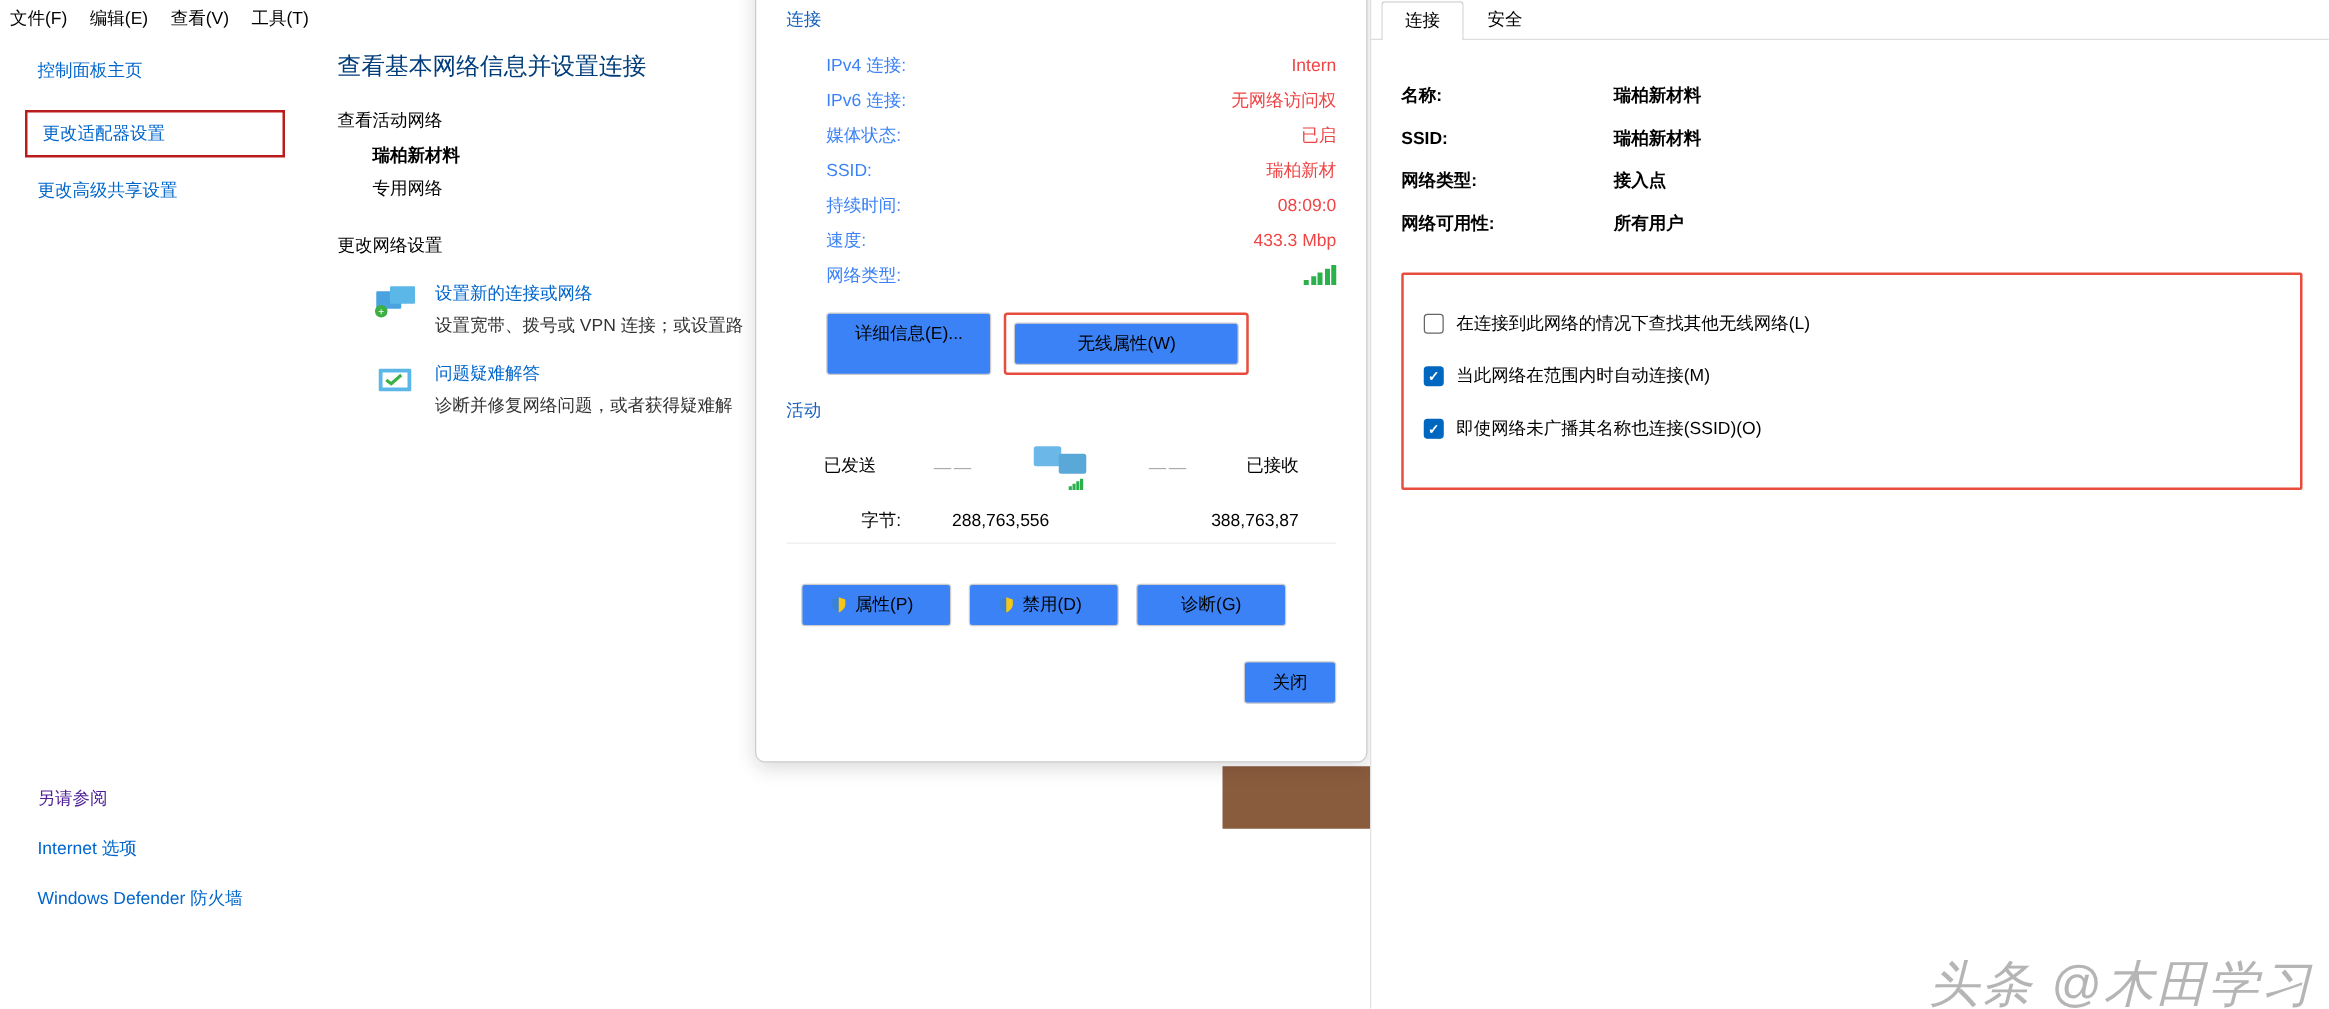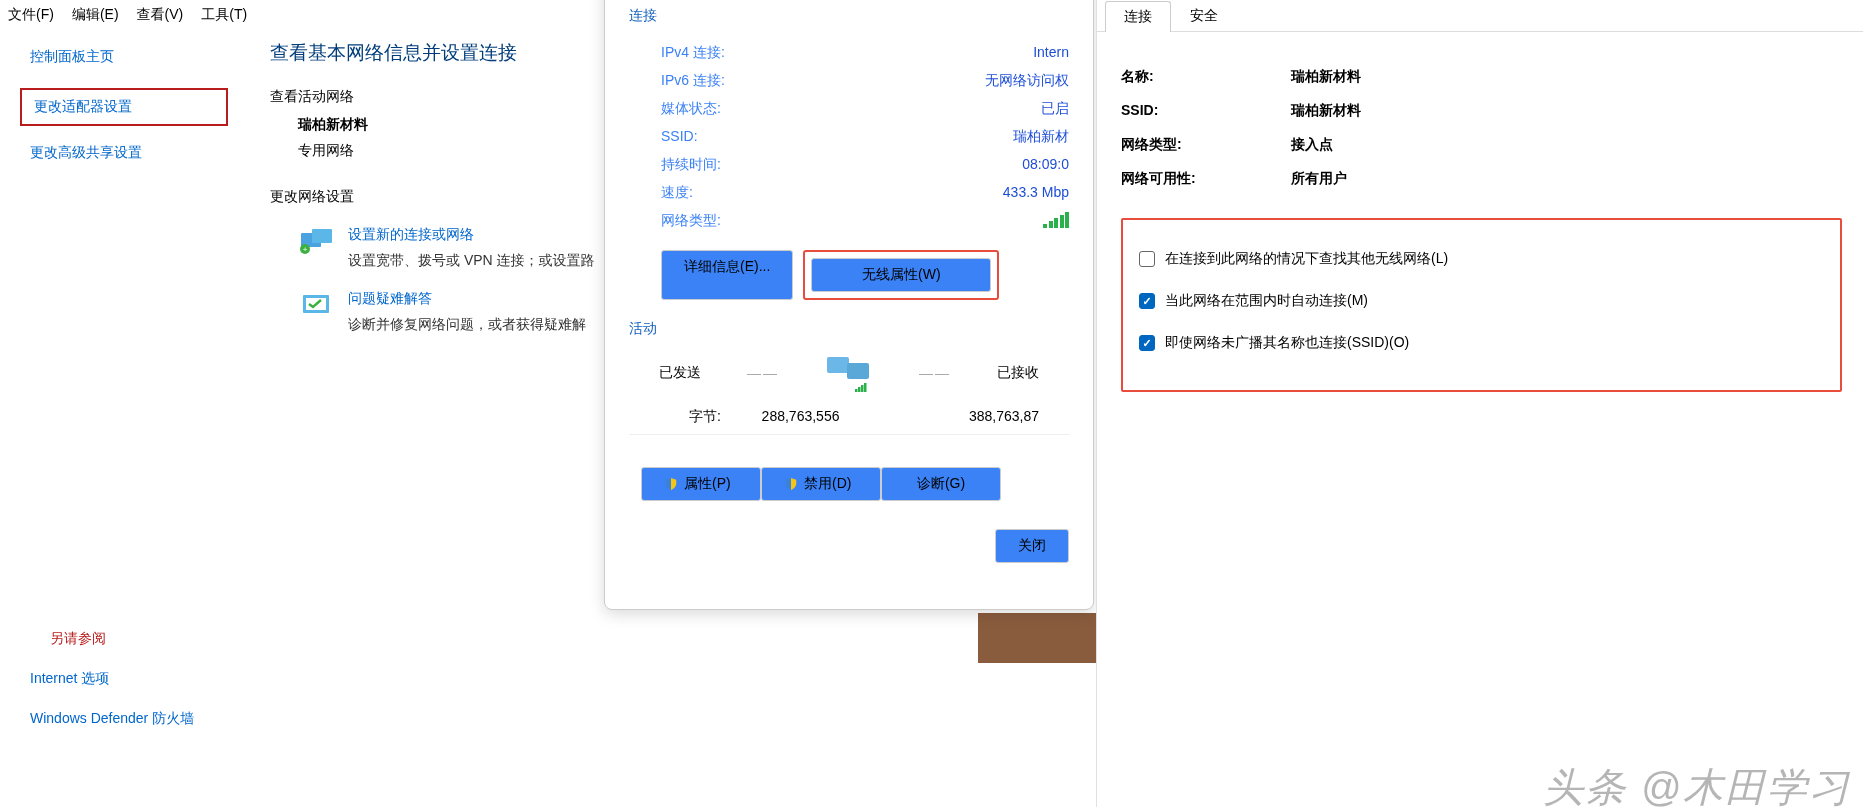--- a/index.html
+++ b/index.html
@@ -6,59 +6,59 @@
     body { background: #fff; font-size: 14px; color: #000; width: 1863px; height: 807px; position: relative; overflow: hidden; }
     
     .menubar { display: flex; gap: 18px; padding: 6px 8px; font-size: 14px; }
     .menubar span { cursor: default; }
     
     .main-layout { display: flex; height: 780px; }
     
     .left-panel { width: 258px; padding: 18px 0 0 30px; display: flex; flex-direction: column; }
     .link-blue { color: #0066cc; font-size: 14px; margin-bottom: 22px; cursor: pointer; }
     .highlighted-box { border: 2px solid #b91c1c; padding: 8px 12px; margin: 0 30px 18px -10px; display: inline-block; }
-    .see-also { color: #b91c1c; margin-top: auto; margin-bottom: 22px; font-size: 14px; margin-left: 20px; }
+    .see-also { color: #4c1d95; margin-top: auto; margin-bottom: 22px; font-size: 14px; }
     .left-panel .bottom-links { margin-bottom: 60px; }
     
     .center-panel { flex: 1; padding: 10px 0 0 12px; position: relative; }
     .heading-blue { color: #003d7a; font-size: 19px; margin-bottom: 22px; }
     .section-label { color: #000; font-size: 14px; margin-bottom: 10px; }
     .network-block { margin-left: 28px; margin-bottom: 20px; }
     .network-name { font-weight: bold; font-size: 14px; }
     .network-type { font-size: 14px; margin-top: 8px; }
     .settings-section { margin-top: 28px; }
     .setting-item { display: flex; margin-top: 20px; margin-left: 28px; gap: 12px; }
     .icon-box { width: 38px; height: 30px; display: flex; align-items: center; justify-content: center; }
     .setting-text { flex: 1; }
     .setting-title { color: #0066cc; font-size: 14px; cursor: pointer; }
     .setting-desc { color: #333; font-size: 14px; margin-top: 8px; }
     
     .dialog-status { position: absolute; left: 604px; top: -30px; width: 490px; height: 640px; background: #fff; border: 1px solid #ccc; border-radius: 8px; box-shadow: 0 4px 16px rgba(0,0,0,.15); padding: 0; overflow: hidden; }
     .dialog-status .section-title { color: #1560bd; font-size: 14px; padding: 36px 24px 4px; }
     .status-rows { padding: 10px 24px 0 56px; }
     .status-row { display: flex; justify-content: space-between; padding: 5px 0; font-size: 14px; }
     .status-row .label { color: #3b82f6; }
-    .status-row .value { color: #1d4ed8; text-align: left; }
+    .status-row .value { color: #ef4444; text-align: left; }
     .signal-bars { display: inline-flex; align-items: flex-end; gap: 1.5px; height: 16px; }
     .signal-bars span { width: 4px; background: #2bb14c; }
     .signal-bars span:nth-child(1){height:4px}.signal-bars span:nth-child(2){height:7px}.signal-bars span:nth-child(3){height:10px}.signal-bars span:nth-child(4){height:13px}.signal-bars span:nth-child(5){height:16px}
     
     .btn-row { display: flex; gap: 14px; padding: 14px 24px 0 56px; }
     .btn { border: 1px solid #ccc; border-radius: 3px; background: #3b82f6; padding: 7px 22px; font-size: 14px; cursor: pointer; min-width: 120px; text-align: center; }
     .red-highlight { border: 2px solid #e84c3d; border-radius: 3px; padding: 6px; margin-left: -4px; }
     
     .activity-section { padding: 20px 24px 0; }
     .activity-title { color: #1560bd; font-size: 14px; margin-bottom: 14px; }
     .activity-row { display: flex; align-items: center; justify-content: space-between; padding: 0 30px 14px; font-size: 14px; }
     .activity-icon { width: 48px; height: 42px; display: flex; align-items: center; justify-content: center; }
     .dash { color: #aaa; letter-spacing: 2px; }
     .bytes-row { display: flex; justify-content: space-between; padding: 0 30px 0 60px; font-size: 14px; }
     .hr-light { border: none; border-top: 1px solid #eee; margin: 8px 24px; }
     
-    .bottom-buttons { display: flex; padding: 24px 24px 0 36px; align-items: center; }
+    .bottom-buttons { display: flex; gap: 14px; padding: 24px 24px 0 36px; align-items: center; }
     .btn-shield { display: inline-flex; align-items: center; gap: 6px; }
     .shield-icon { width: 14px; height: 14px; }
     .close-row { display: flex; justify-content: flex-end; padding: 28px 24px 0 0; }
     
     .dialog-props { position: absolute; left: 1096px; top: -8px; width: 770px; height: 815px; background: #fff; border-left: 1px solid #e0e0e0; }
     .tabs { display: flex; border-bottom: 1px solid #ddd; padding: 8px 8px 0; gap: 0; }
     .tab { padding: 6px 18px; font-size: 14px; cursor: pointer; border: 1px solid transparent; border-bottom: none; }
     .tab.active { border-color: #ccc; background: #fff; border-radius: 3px 3px 0 0; position: relative; top: 1px; }
     
     .props-body { padding: 28px 24px; }

